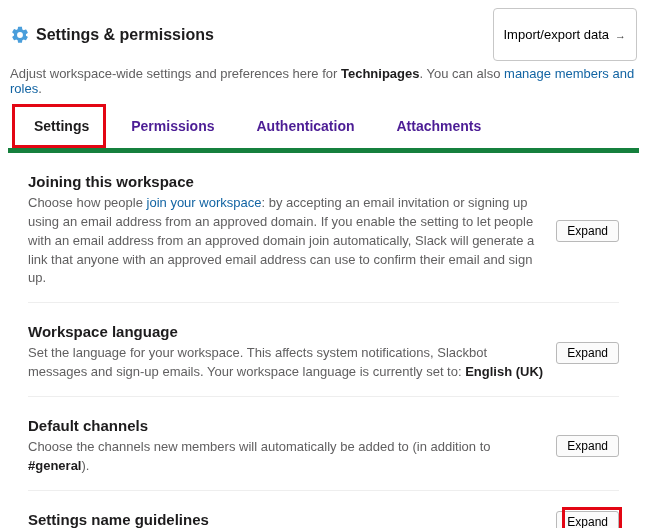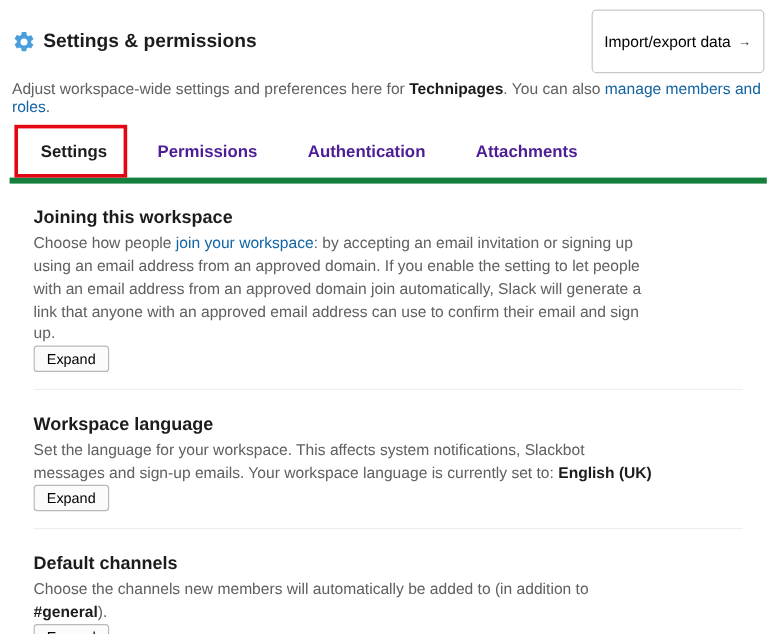--- a/index.html
+++ b/index.html
@@ -74,22 +74,21 @@
   }
   .sections { padding: 0 20px; }
   .section {
     border-bottom: 1px solid #eee;
     padding: 20px 0 14px 0;
     position: relative;
   }
   .sec-head {
     display: flex;
     justify-content: space-between;
-    align-items: flex-start;
-    flex-direction: column;
+    align-items: center;
   }
   .sec-title {
     font-size: 15px;
     font-weight: 700;
     color: #1d1c1d;
     margin-bottom: 4px;
   }
   .sec-desc {
     font-size: 13px;
     color: #616061;

